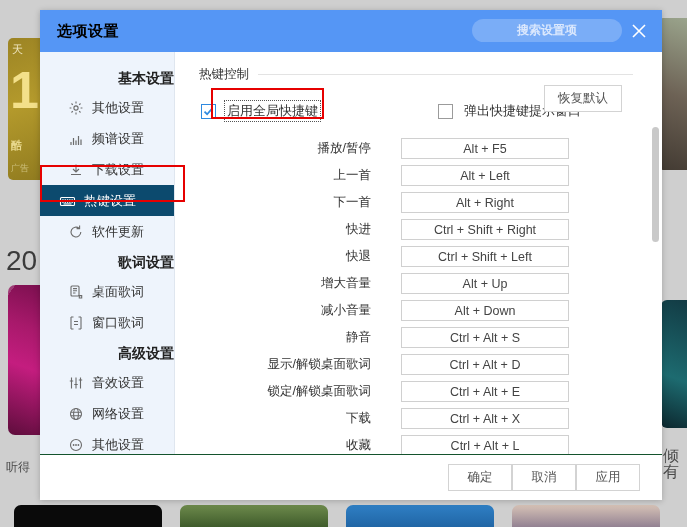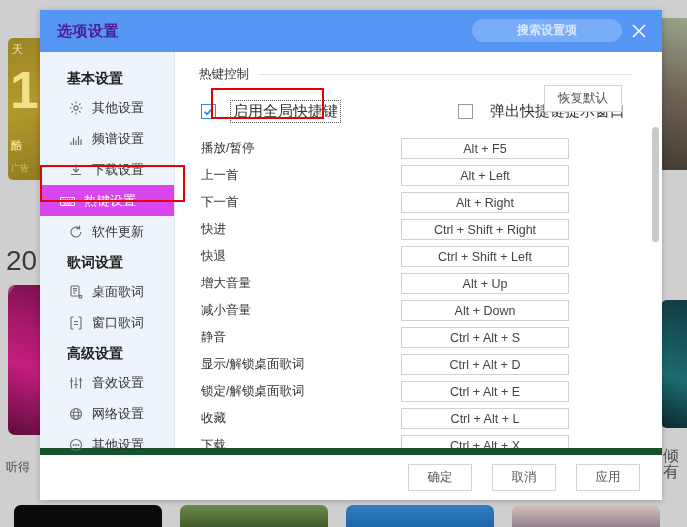--- a/index.html
+++ b/index.html
@@ -79,57 +79,57 @@
     display: flex; flex-direction: column;
     overflow: hidden;
   }
   .titlebar {
     height: 42px; flex: none;
     background: #5596f5;
     display: flex; align-items: center;
     position: relative;
   }
   .title-text {
-    margin-left: 17px; color: #4c1d95; font-size: 15px; font-weight: bold;
+    margin-left: 17px; color: #000000; font-size: 15px; font-weight: bold;
     letter-spacing: .5px;
   }
   .search-box {
     position: absolute; left: 432px; top: 9px;
     width: 150px; height: 23px; border-radius: 12px;
     background: rgba(255,255,255,.22);
     display: flex; align-items: center; justify-content: center; font-weight: bold;
   }
   .search-box span {
     color: #dbe8fd; font-size: 12px;
   }
   .close-btn {
     position: absolute; right: 12px; top: 10px;
     width: 22px; height: 22px; cursor: pointer;
   }
 
-  .body { flex: 1; display: flex; min-height: 0; position: relative; }
+  .body { flex: 1; display: flex; min-height: 0; position: relative; text-align: right; }
 
   
   .sidebar {
     width: 135px; flex: none; background: #eef4fc;
     border-right: 1px solid #dfe6ef;
     padding-top: 11px; box-sizing: border-box;
     position: relative;
   }
   .group-title {
     font-size: 14px; font-weight: bold; color: #222;
     margin: 7px 0 4px 27px;
   }
   .group-title.second { }
   .nav-item {
     height: 31px; display: flex; align-items: center;
     padding-left: 27px; box-sizing: border-box;
     font-size: 13px; color: #333; cursor: pointer;
   }
-  .nav-item.active { background: #d946ef; color: #ffffff; padding-left: 19px; }
+  .nav-item.active { background: #0c4a6e; color: #ffffff; padding-left: 19px; }
   .nav-ico {
     width: 17px; height: 17px; margin-right: 8px; flex: none;
     display: flex; align-items: center; justify-content: center;
   }
   .nav-ico svg { display: block; }
 
   
   .main {
     flex: 1; min-width: 0; position: relative;
     padding: 14px 7px 0 0; box-sizing: border-box;
@@ -147,21 +147,21 @@
   .cbox {
     width: 15px; height: 15px; box-sizing: border-box;
     border: 1px solid #9b9b9b; background: #fff; flex: none;
     display: flex; align-items: center; justify-content: center;
     cursor: pointer;
   }
   .cbox.checked { border-color: #2f8ae0; }
   .cbox .tick { display: none; }
   .cbox.checked .tick { display: block; }
   .opt-label {
-    font-size: 15px; color: #333; margin-left: 15px;
+    font-size: 13px; color: #333; margin-left: 9px;
     padding: 1px 2px;
   }
   .opt-label.focus { outline: 1px dotted #555; }
   .opt-row.second { margin-left: 118px; }
 
   .restore-btn {
     position: absolute; right: 40px; top: 33px;
     width: 76px; height: 25px;
     border: 1px solid #d3d3d3; background: #fff;
     font-size: 12.5px; color: #555;
@@ -184,23 +184,23 @@
 
   
   .vscroll {
     position: absolute; right: 3px; top: 75px;
     width: 7px; height: 115px; border-radius: 4px;
     background: #c9c9c9; cursor: pointer;
   }
 
   
   .footer {
-    height: 45px; flex: none; border-top: 7px solid #14532d;
+    height: 45px; flex: none; border-top: 1px solid #14532d;
     display: flex; align-items: center; justify-content: flex-end;
-    padding-right: 22px; gap: 20px; background: #fff;
+    padding-right: 22px; gap: 0; background: #fff;
   }
   .foot-btn {
     width: 62px; height: 25px; border: 1px solid #d3d3d3; background: #fff;
     font-size: 12.5px; color: #555;
     display: flex; align-items: center; justify-content: center; cursor: pointer;
   }
 
   
   .anno {
     position: absolute; border: 2px solid #e60000; pointer-events: none;
@@ -456,26 +456,26 @@
           </div>
           <div class="hk-row">
             <span class="hk-name">显示/解锁桌面歌词</span>
             <span class="hk-val">Ctrl + Alt + D</span>
           </div>
           <div class="hk-row">
             <span class="hk-name">锁定/解锁桌面歌词</span>
             <span class="hk-val">Ctrl + Alt + E</span>
           </div>
           <div class="hk-row">
+            <span class="hk-name">下载</span>
+            <span class="hk-val">Ctrl + Alt + X</span>
+          </div>
+          <div class="hk-row">
             <span class="hk-name">收藏</span>
             <span class="hk-val">Ctrl + Alt + L</span>
-          </div>
-          <div class="hk-row">
-            <span class="hk-name">下载</span>
-            <span class="hk-val">Ctrl + Alt + X</span>
           </div>
         </div>
 
         <div class="vscroll"></div>
       </div>
     </div>
 
     <div class="footer">
       <div class="foot-btn">确定</div>
       <div class="foot-btn">取消</div>

